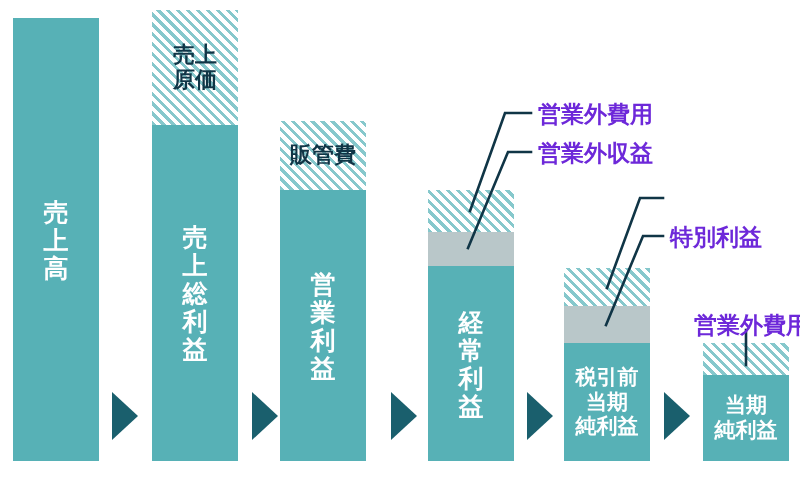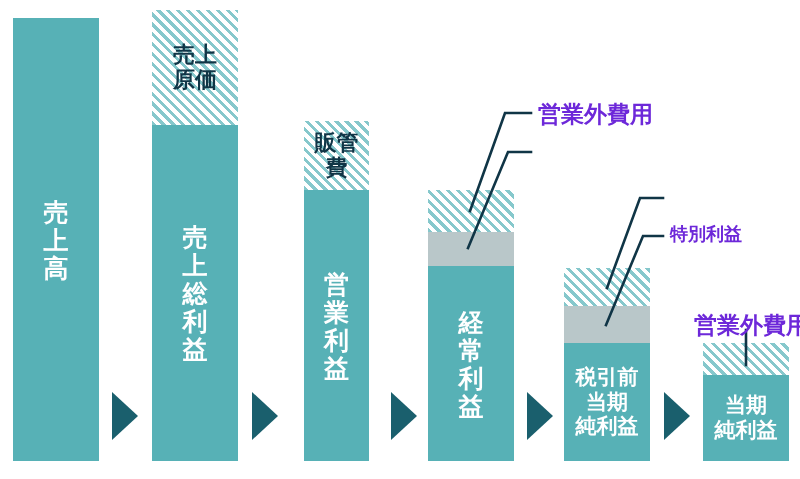--- a/index.html
+++ b/index.html
@@ -98,21 +98,21 @@
     </div>
     <div class="vlabel" style="top:115px;height:336px;font-size:25px;">
       <span>売</span>
       <span>上</span>
       <span>総</span>
       <span>利</span>
       <span>益</span>
     </div>
   </div>
 
-  <div class="bar" style="left:304px;top:121px;width:65px;height:340px;">
+  <div class="bar" style="left:280px;top:121px;width:86px;height:340px;">
     <div class="seg hatch" style="top:0;height:69px;"></div>
     <div class="seg solid" style="top:69px;height:271px;"></div>
     <div class="hlabel" style="top:0;height:69px;font-size:22px;">
       <span>販管費</span>
     </div>
     <div class="vlabel" style="top:69px;height:271px;font-size:25px;">
       <span>営</span>
       <span>業</span>
       <span>利</span>
       <span>益</span>
@@ -167,19 +167,20 @@
       <path d="M 663 198 L 640 198 L 607 288"></path>
 
       <path d="M 663 236 L 643 236 L 606 325"></path>
 
       <path d="M 746 330 L 746 365"></path>
     </g>
   </svg>
 
   <div class="callout" style="left:538px;top:99px;font-size:23px;">営業外費用</div>
 
+  <div class="callout" style="left:538px;top:138px;font-size:23px;">営業外収益</div>
 
 
-  <div class="callout" style="left:670px;top:222px;font-size:18px;">特別利益</div>
+  <div class="callout" style="left:670px;top:222px;font-size:23px;">特別利益</div>
 
   <div class="callout" style="left:694px;top:310px;font-size:23px;">営業外費用</div>
 
 </div>
 
 </body></html>

